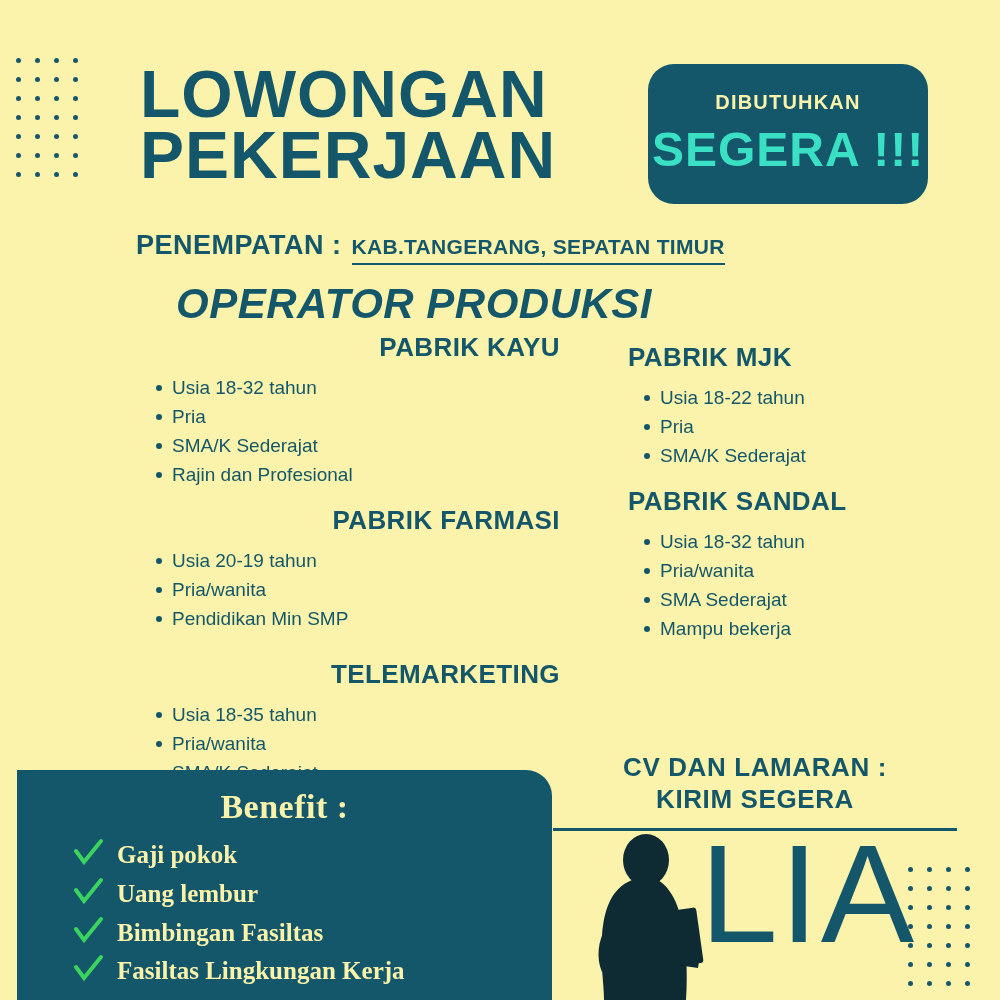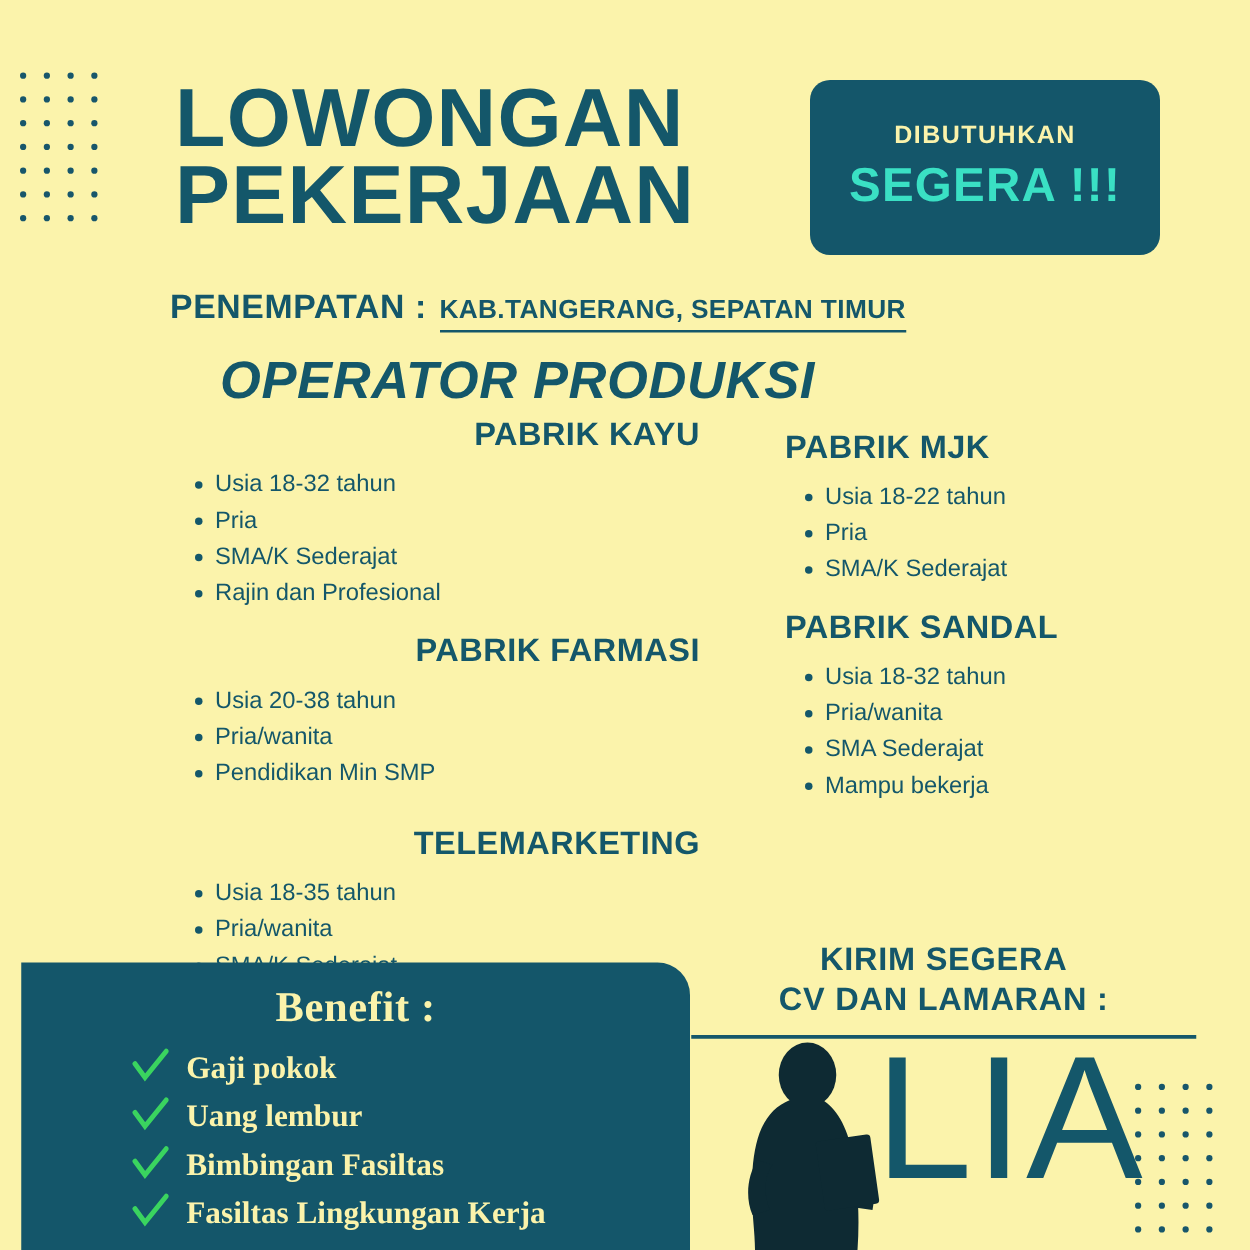--- a/index.html
+++ b/index.html
@@ -60,35 +60,35 @@
   .headline div { white-space: nowrap; }
 
   
   .badge {
     position: absolute;
     left: 648px;
     top: 64px;
     width: 280px;
     height: 140px;
     background: #14566a;
-    border-radius: 16px;
+    border-radius: 26px;
     display: flex;
     flex-direction: column;
     align-items: center;
     justify-content: center;
   }
   .badge .badge-small {
     color: #fbf3ab;
     font-size: 20px;
     font-weight: 700;
     letter-spacing: 1.2px;
   }
   .badge .badge-big {
     color: #3ae0c4;
-    font-size: 38px;
+    font-size: 48px;
     font-weight: 800;
     letter-spacing: 1px;
     margin-top: 8px;
   }
 
   
   .placement {
     position: absolute;
     left: 136px;
     top: 230px;
@@ -181,21 +181,21 @@
     font-family: "Liberation Serif", serif;
     font-size: 34px;
     font-weight: 700;
     text-align: center;
     margin-top: 18px;
     letter-spacing: 0.5px;
   }
   .benefit-list {
     list-style: none;
     margin: 10px 0 0 0;
-    padding: 0 0 0 84px;
+    padding: 0 0 0 52px;
   }
   .benefit-list li {
     color: #fbf3ab;
     font-family: "Liberation Serif", serif;
     font-size: 25px;
     font-weight: 700;
     line-height: 1.55;
     position: relative;
     padding-left: 48px;
   }
@@ -346,21 +346,21 @@
         <li>Usia 18-32 tahun</li>
         <li>Pria</li>
         <li>SMA/K Sederajat</li>
         <li>Rajin dan Profesional</li>
       </ul>
     </div>
 
     <div class="section">
       <div class="section-title indented">PABRIK FARMASI</div>
       <ul class="reqs">
-        <li>Usia 20-38 tahun</li>
+        <li>Usia 20-19 tahun</li>
         <li>Pria/wanita</li>
         <li>Pendidikan Min SMP</li>
       </ul>
     </div>
 
     <div class="section" style="margin-top:26px;">
       <div class="section-title indented">TELEMARKETING</div>
       <ul class="reqs">
         <li>Usia 18-35 tahun</li>
         <li>Pria/wanita</li>
@@ -425,22 +425,22 @@
           <svg viewBox="0 0 30 30" width="30" height="30">
               <path d="M3 13 L11 24 L28 3" stroke="#3ad45f" stroke-width="4" fill="none" stroke-linecap="round"></path>
             </svg>
         </span>
         <span>Fasiltas Lingkungan Kerja</span>
       </li>
     </ul>
   </div>
 
   <div class="send-block">
+    <div class="line">CV DAN LAMARAN :</div>
     <div class="line">KIRIM SEGERA</div>
-    <div class="line">CV DAN LAMARAN :</div>
   </div>
   <div class="send-rule"></div>
 
   <div class="silhouette">
     <svg viewBox="0 0 180 168" width="180" height="168">
       <g fill="#0e2a33">
         <ellipse cx="86" cy="28" rx="23" ry="26"></ellipse>
         <path d="M72 48 C52 56 44 76 42 104 C40 132 44 150 44 168 L126 168 C128 140 126 112 122 92 C118 68 108 54 98 48 Z"></path>
         <path d="M46 96 C38 108 36 126 42 140 L56 136 C50 122 52 108 58 100 Z"></path>
         <path d="M122 92 C136 100 142 118 138 136 L124 134 C128 118 124 104 116 98 Z"></path>

